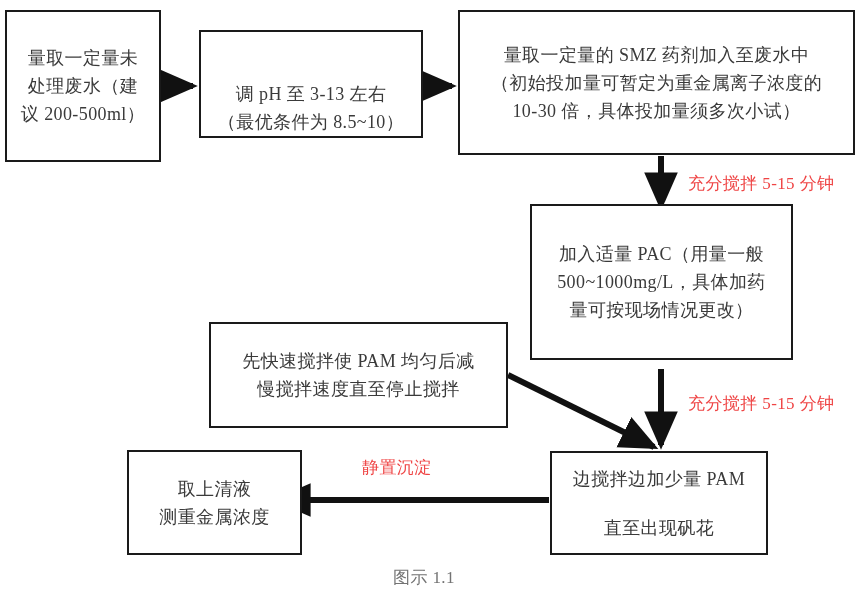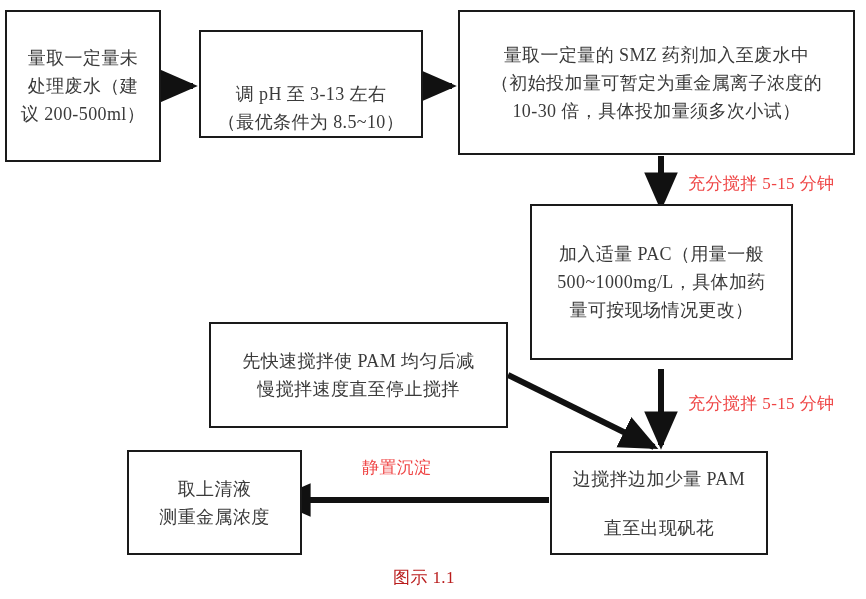--- a/index.html
+++ b/index.html
@@ -49,21 +49,21 @@
   .edge-label {
     position: absolute;
     font-size: 17px;
     color: #ef4444;
     white-space: nowrap;
     letter-spacing: 0.4px;
   }
   .caption {
     position: absolute;
     font-size: 17px;
-    color: #b91c1c;
+    color: #737373;
     white-space: nowrap;
     letter-spacing: 0.4px;
     text-align: right;
   }
 </style>
 </head>
 <body>
 
 <div id="canvas">
 

